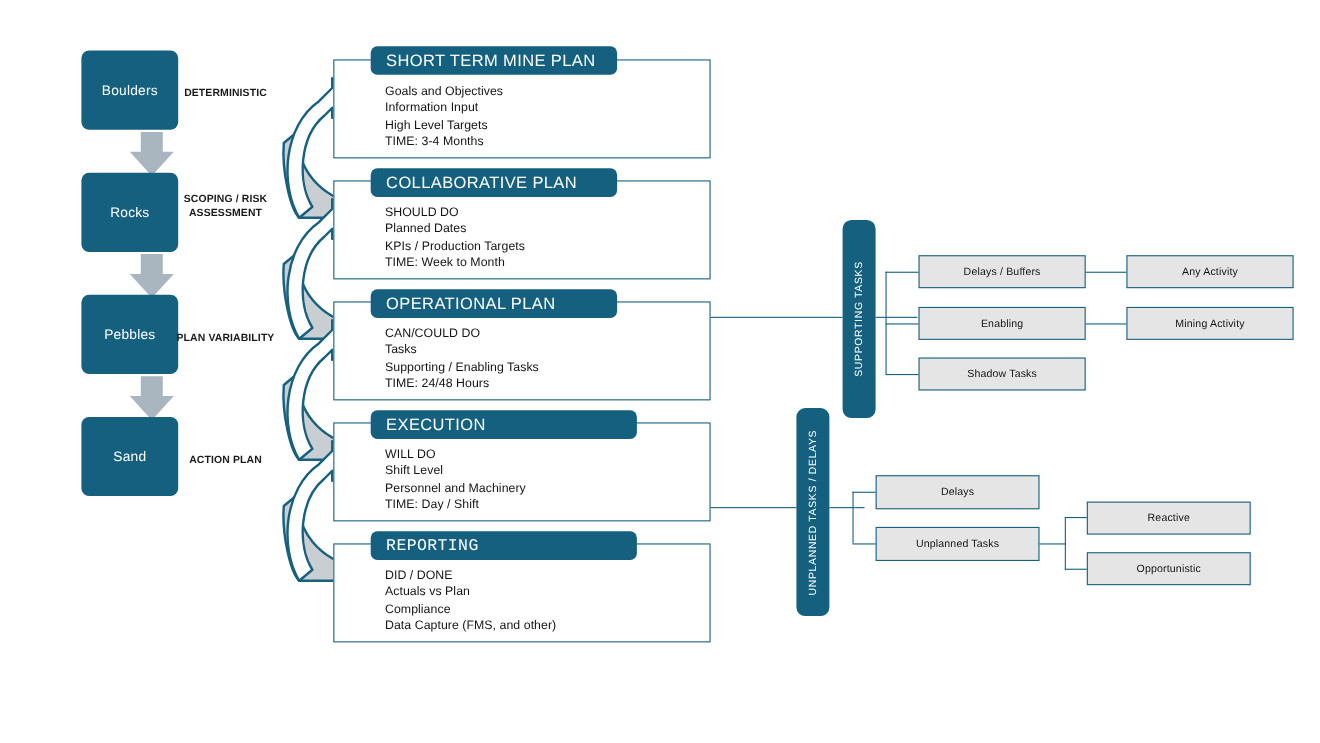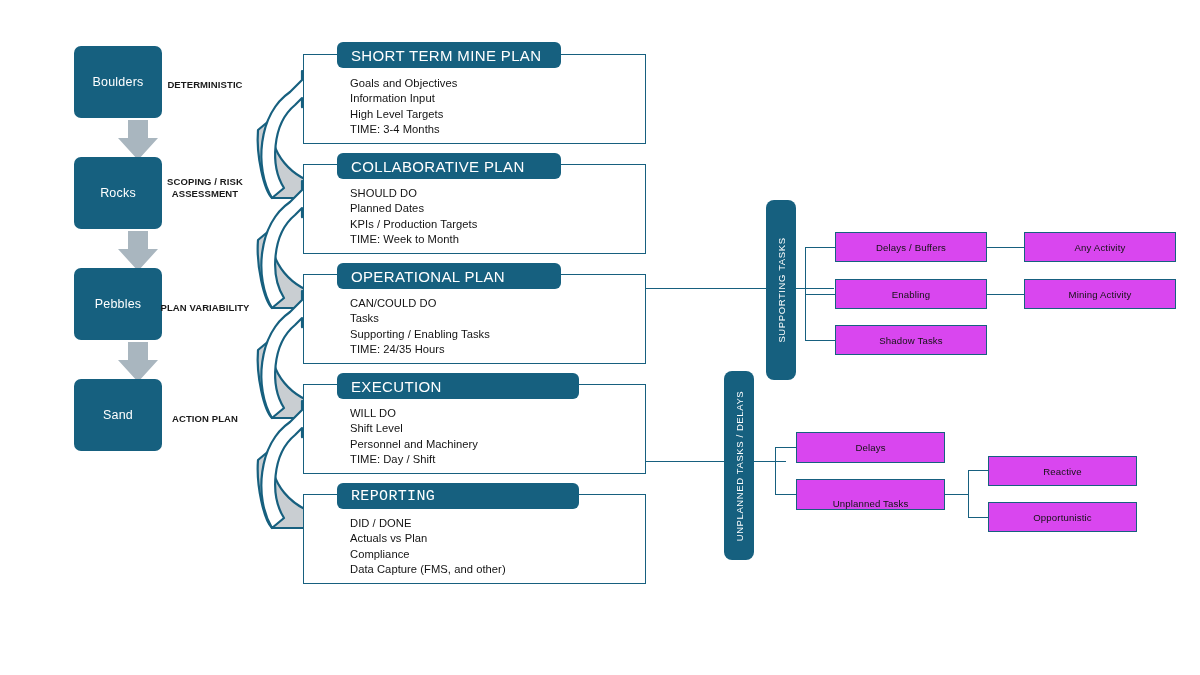--- a/index.html
+++ b/index.html
@@ -75,21 +75,21 @@
     left:50%;top:50%;
     transform:translate(-50%,-50%) rotate(-90deg);
     white-space:nowrap;
     font-size:9.5px;
     letter-spacing:.6px;
   }
   
   .sbox{
     position:absolute;
     border:1.4px solid #17607f;
-    background:#d946ef;
+    background:#e5e5e5;
     box-sizing:border-box;
     display:flex;align-items:center;justify-content:center;
     font-size:9.6px;
     color:#131313;
     letter-spacing:.15px;
   }
   
   .conn{position:absolute;background:#17607f;}
   .conn.h{height:1.4px;}
   .conn.v{width:1.4px;}
@@ -174,21 +174,21 @@
 KPIs / Production Targets
 TIME: Week to Month</div>
 
   <div class="plan-card" style="left:303px;top:274px;width:343px;height:90px;"></div>
   <div class="plan-head" style="left:337px;top:263px;width:224px;">
     <span>OPERATIONAL PLAN</span>
   </div>
   <div class="plan-body" style="left:350px;top:296px;width:290px;">CAN/COULD DO
 Tasks
  Supporting / Enabling Tasks
-TIME: 24/35 Hours</div>
+TIME: 24/48 Hours</div>
 
   <div class="plan-card" style="left:303px;top:384px;width:343px;height:90px;"></div>
   <div class="plan-head" style="left:337px;top:373px;width:242px;">
     <span>EXECUTION</span>
   </div>
   <div class="plan-body" style="left:350px;top:406px;width:290px;">WILL DO
 Shift Level
 Personnel and Machinery
 TIME: Day / Shift</div>
 
@@ -240,21 +240,21 @@
   </div>
 
   <div class="conn h" style="left:754px;top:461px;width:32px;"></div>
   <div class="conn v" style="left:775px;top:447px;height:47px;"></div>
   <div class="conn h" style="left:775px;top:447px;width:22px;"></div>
   <div class="conn h" style="left:775px;top:494px;width:22px;"></div>
 
   <div class="sbox" style="left:796px;top:432px;width:149px;height:31px;">
     <span>Delays</span>
   </div>
-  <div class="sbox" style="left:796px;top:479px;width:149px;height:31px;align-items:flex-end;">
+  <div class="sbox" style="left:796px;top:479px;width:149px;height:31px;">
     <span>Unplanned Tasks</span>
   </div>
 
   <div class="conn h" style="left:945px;top:494px;width:24px;"></div>
   <div class="conn v" style="left:968px;top:470px;height:48px;"></div>
   <div class="conn h" style="left:968px;top:470px;width:21px;"></div>
   <div class="conn h" style="left:968px;top:517px;width:21px;"></div>
 
   <div class="sbox" style="left:988px;top:456px;width:149px;height:30px;">
     <span>Reactive</span>

